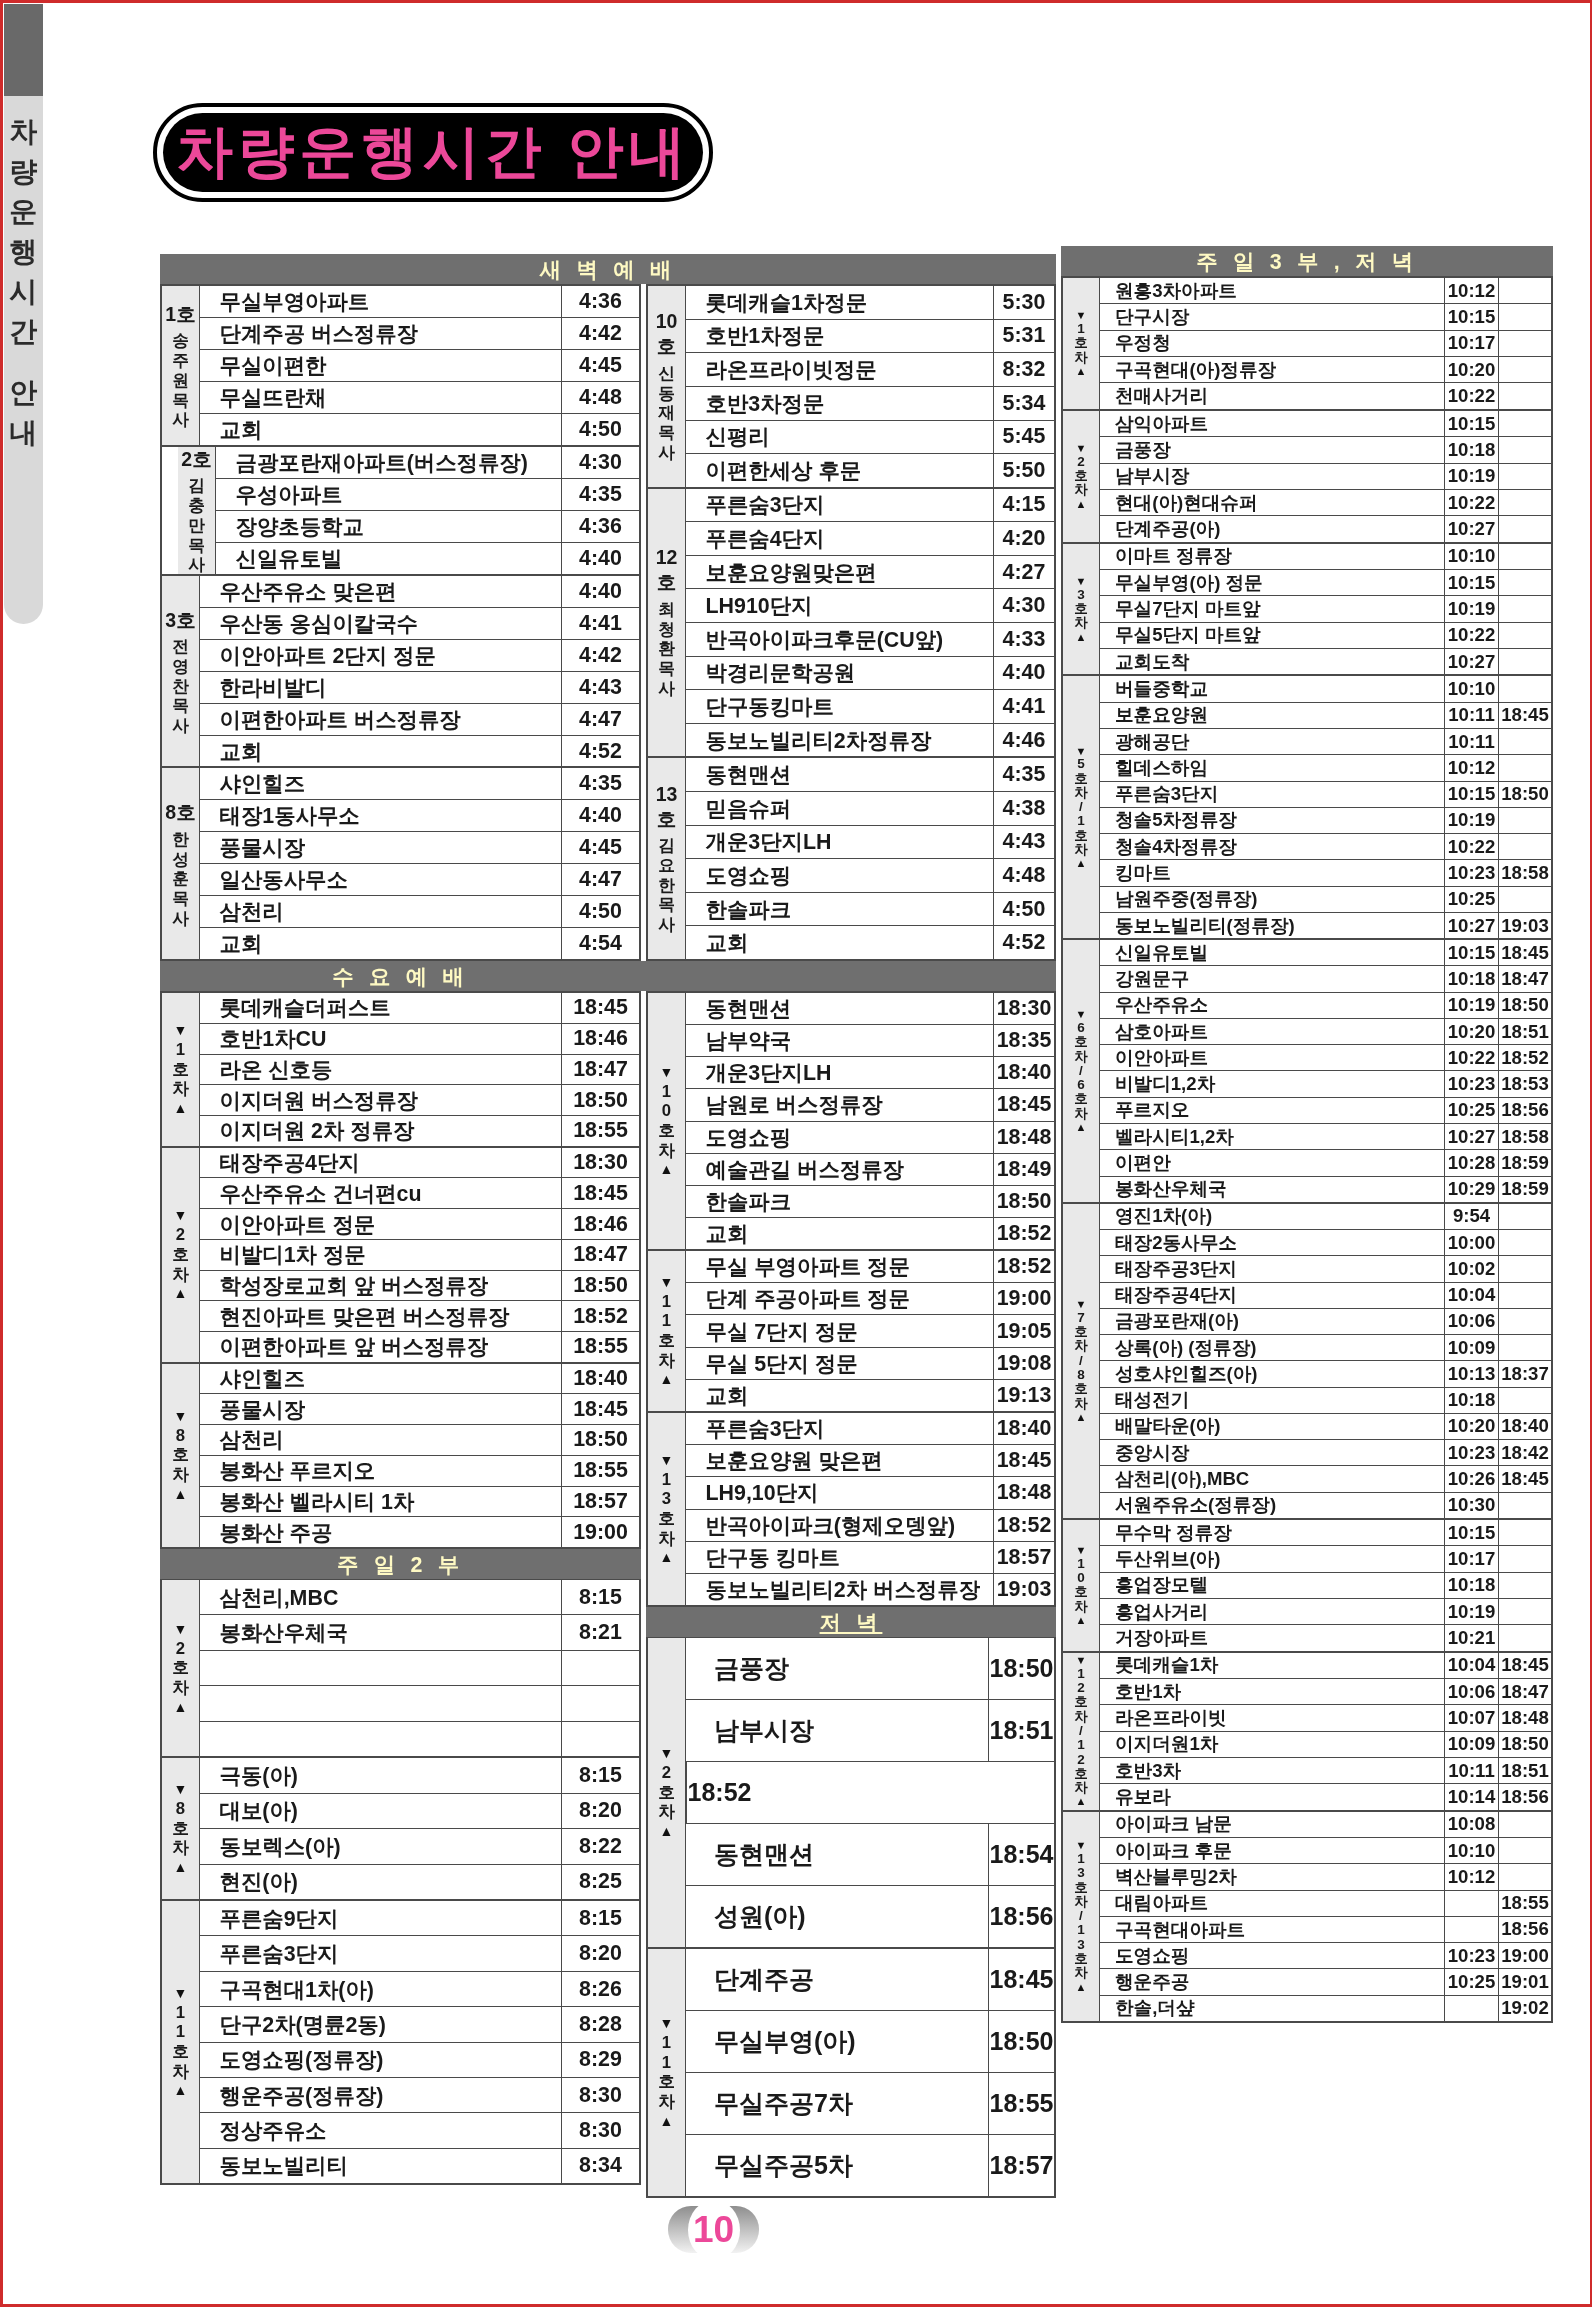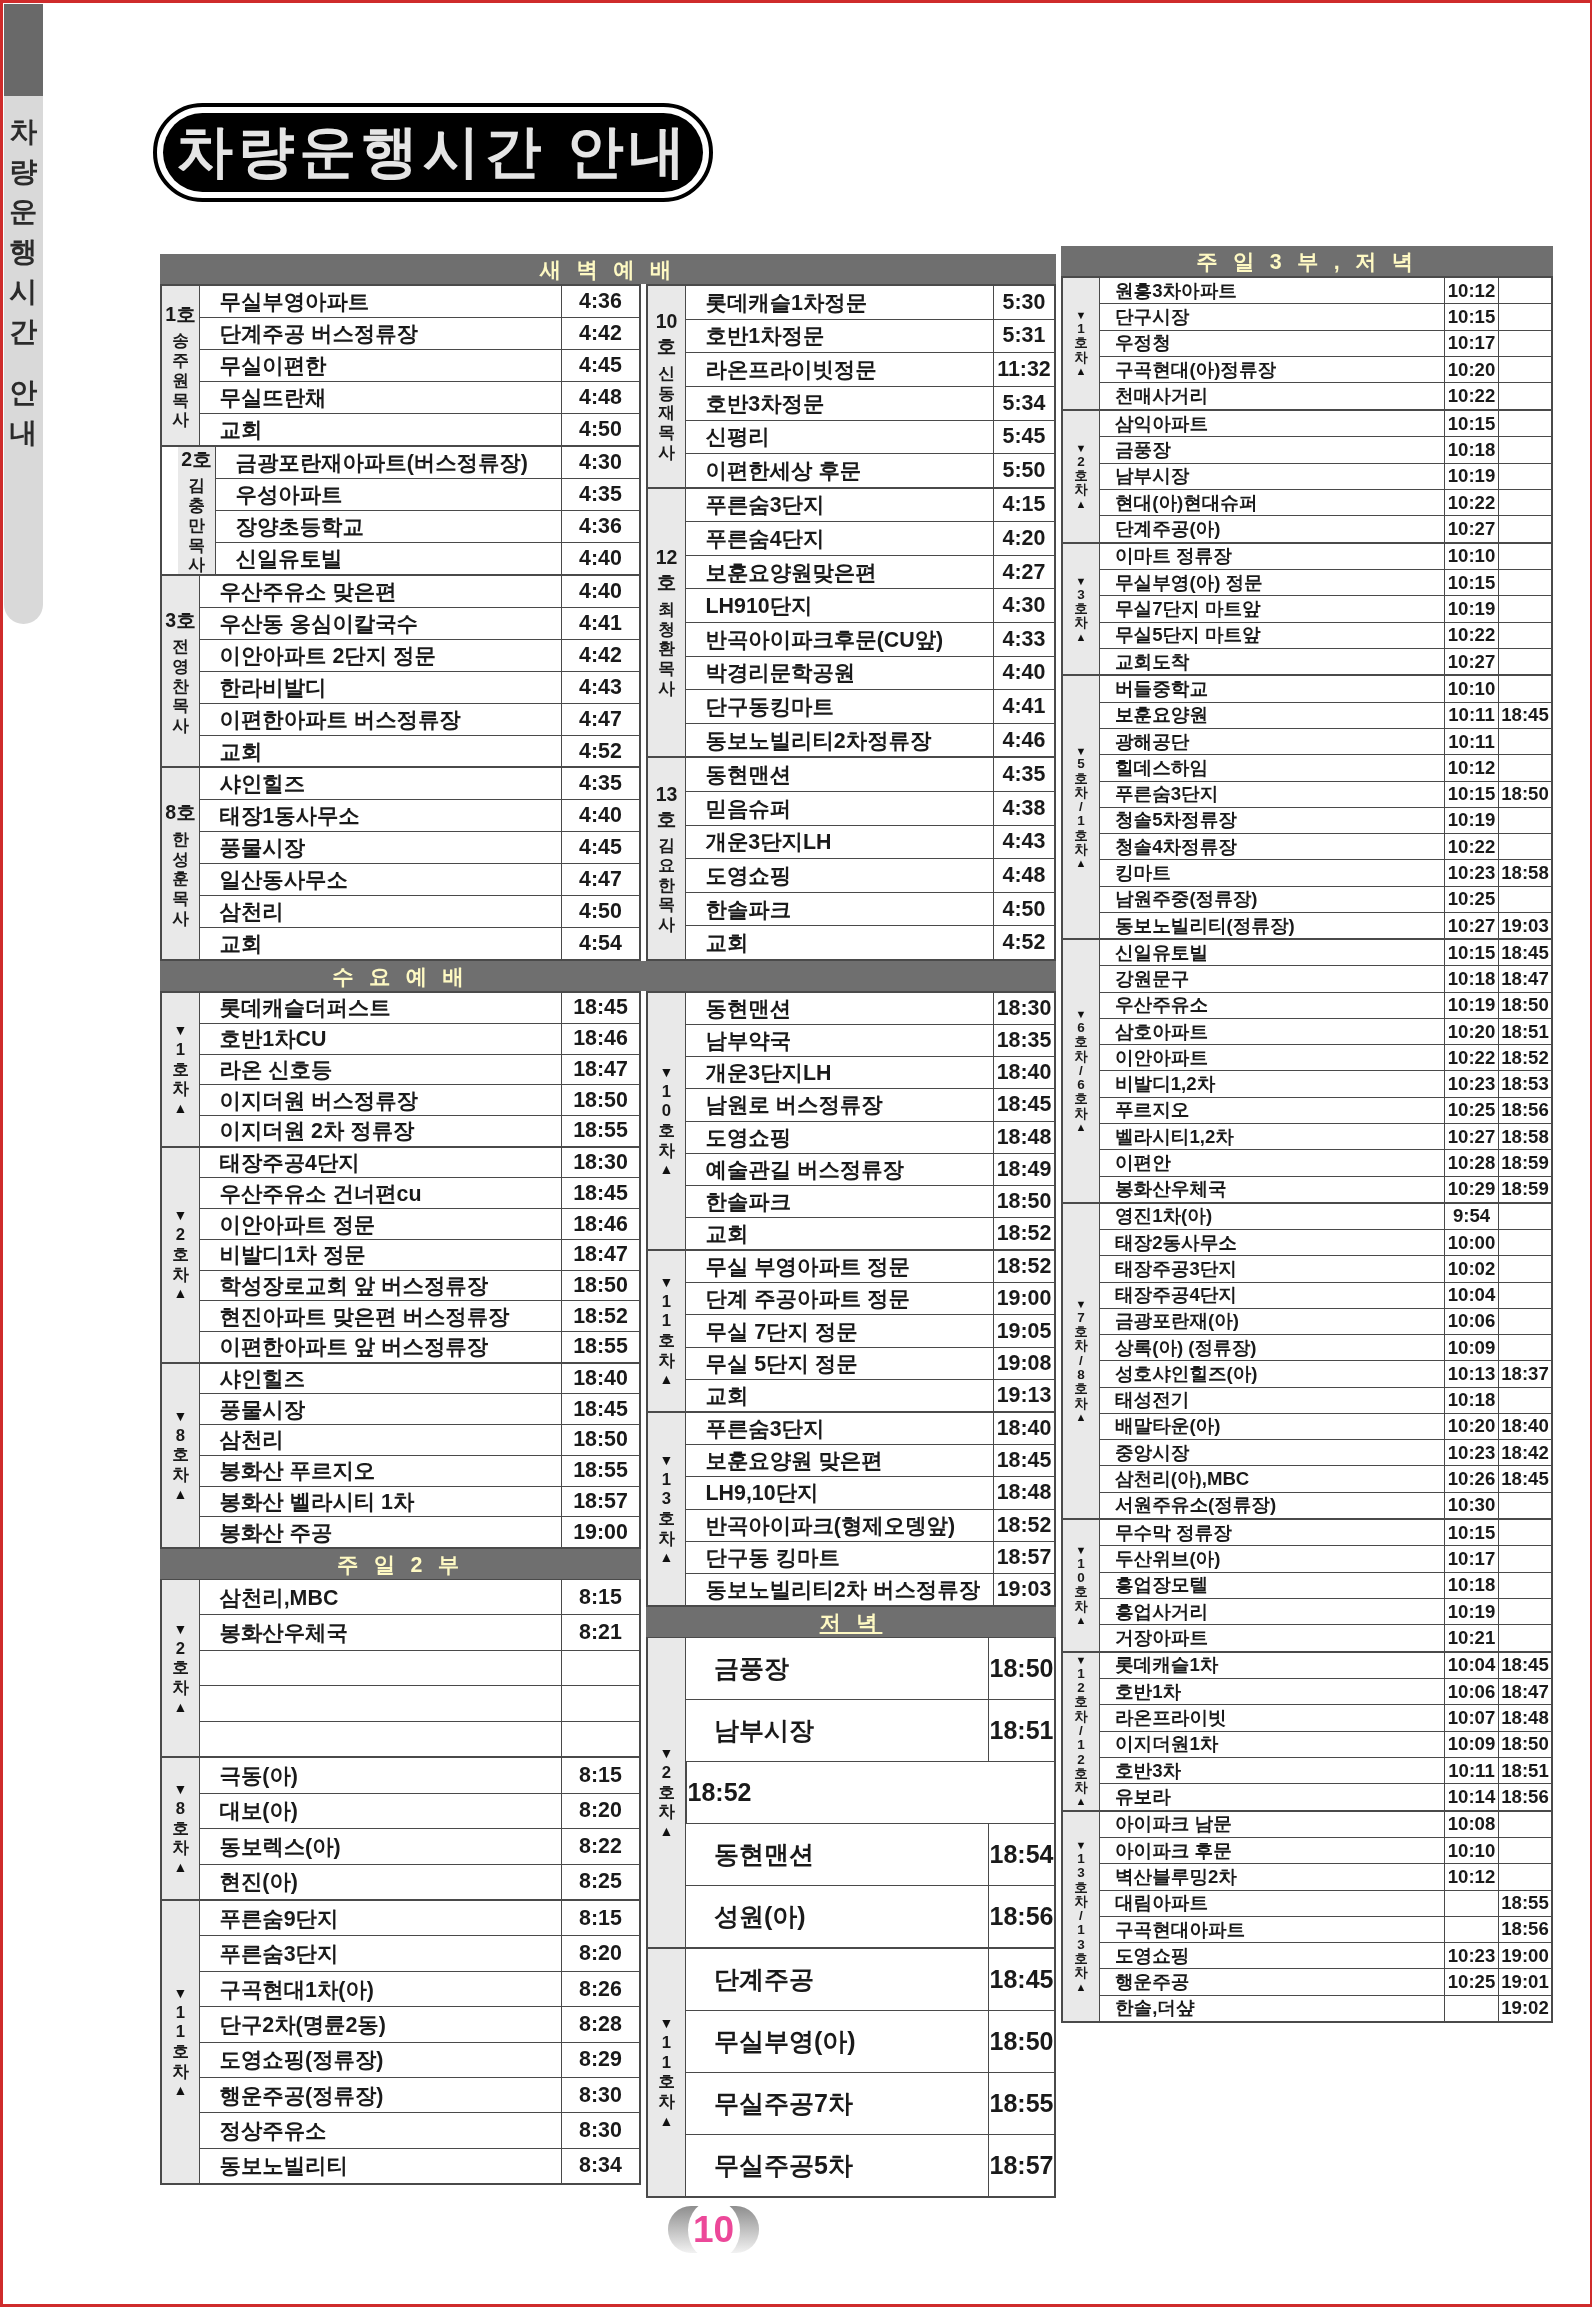--- a/index.html
+++ b/index.html
@@ -10,21 +10,21 @@
   
   #sidebar-block{position:absolute;left:3.7px;top:3.7px;width:39px;height:92px;background:#696969;}
   #sidebar-strip{position:absolute;left:3.7px;top:96px;width:39px;height:528px;background:#d9d9d9;
                  border-radius:0 0 21px 21px;display:flex;flex-direction:column;align-items:center;
                  padding-top:16px;box-sizing:border-box;font-size:28px;font-weight:bold;color:#2b2b2b;}
   .sb-char{line-height:40px;}
   .sb-gap{height:21.4px;}
   
   #title-badge{position:absolute;left:153px;top:103px;width:560px;height:99px;border:4.2px solid #000;
                border-radius:56px;background:#fff;display:flex;box-sizing:border-box;}
-  #title-badge-inner{flex:1;margin:5.6px;background:#000;border-radius:44px;color:#e5e5e5;display:flex;
+  #title-badge-inner{flex:1;margin:5.6px;background:#000;border-radius:44px;color:#ec4899;display:flex;
                align-items:center;justify-content:center;font-size:57px;font-weight:bold;letter-spacing:4.7px;}
   
   .secbar{position:absolute;background:#6f6f6f;color:#fef9c3;font-weight:bold;font-size:21.4px;
           letter-spacing:4.7px;display:flex;align-items:center;justify-content:center;
           height:30px;box-sizing:border-box;z-index:2;}
   #bar-dawn{left:160px;top:254px;width:896px;}
   #bar-wed {left:160px;top:961px;width:896px;justify-content:flex-start;}
   #bar-wed .aspan{width:481px;text-align:center;flex-shrink:0;display:block;}
   #bar-sun2{left:160px;top:1549px;width:481px;}
   #bar-eve {left:646px;top:1607px;width:410px;text-decoration:underline;}
@@ -257,21 +257,21 @@
           <div class="row">
             <div class="name">롯데캐슬1차정문</div>
             <div class="time">5:30</div>
           </div>
           <div class="row">
             <div class="name">호반1차정문</div>
             <div class="time">5:31</div>
           </div>
           <div class="row">
             <div class="name">라온프라이빗정문</div>
-            <div class="time">11:32</div>
+            <div class="time">8:32</div>
           </div>
           <div class="row">
             <div class="name">호반3차정문</div>
             <div class="time">5:34</div>
           </div>
           <div class="row">
             <div class="name">신평리</div>
             <div class="time">5:45</div>
           </div>
           <div class="row">

